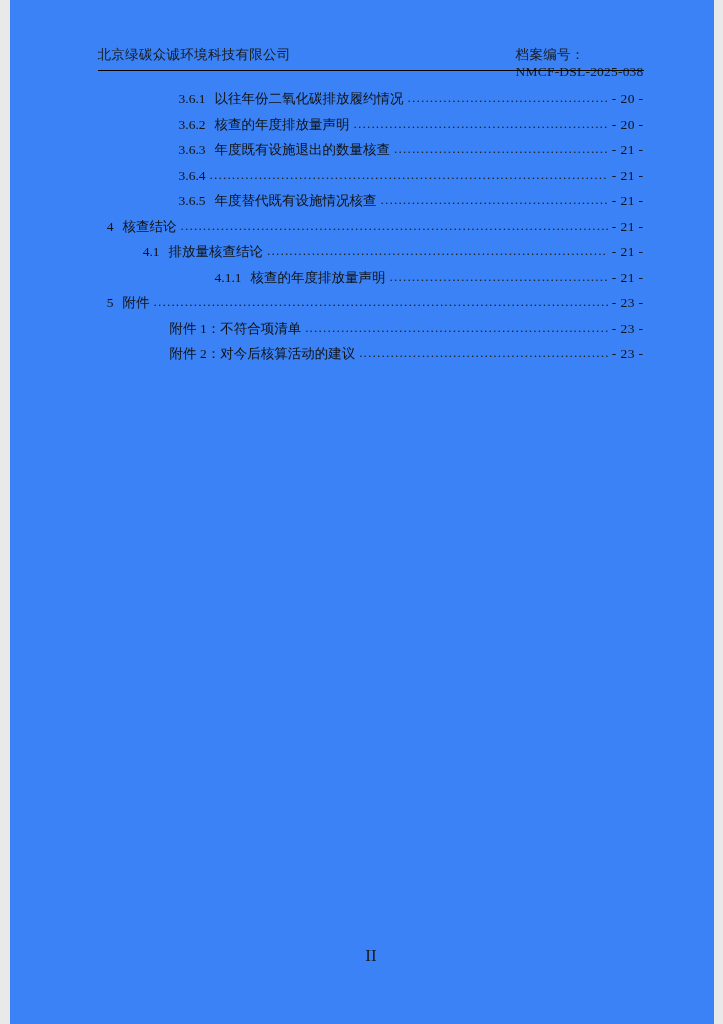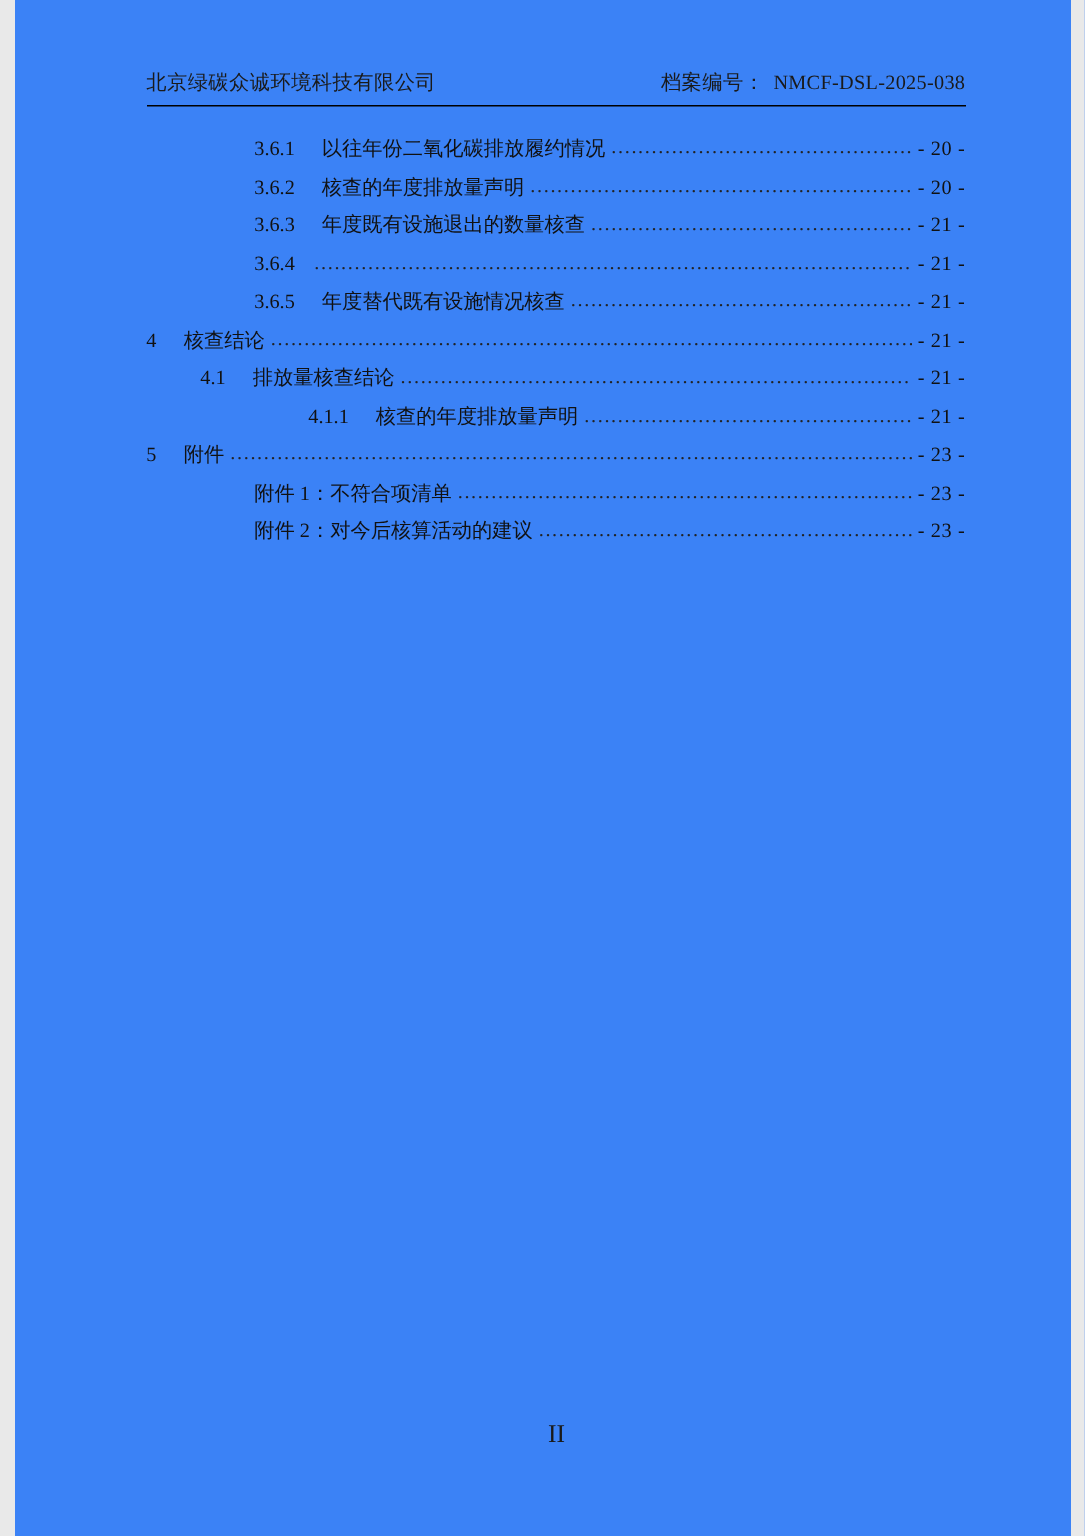--- a/index.html
+++ b/index.html
@@ -34,20 +34,21 @@
     color: #1a1a1a;
     letter-spacing: 0.3px;
   }
   .header-left {
     white-space: nowrap;
   }
   .header-right {
     display: flex;
     align-items: baseline;
     white-space: nowrap;
+    flex-direction: column;
   }
   .header-right-label {
     margin-right: 6px;
   }
   .header-right-value {
     font-family: "Liberation Serif", serif;
     letter-spacing: 0.2px;
   }
   .header-rule {
     position: absolute;
@@ -68,21 +69,21 @@
   .toc-row {
     display: flex;
     align-items: baseline;
     font-size: 13.5px;
     color: #111;
     line-height: 25.5px;
     white-space: nowrap;
   }
   .toc-num {
     flex: 0 0 auto;
-    text-align: left;
+    text-align: right;
   }
   .toc-title {
     flex: 0 0 auto;
     padding-left: 9px;
   }
   .dots {
     flex: 1 1 auto;
     overflow: hidden;
     white-space: nowrap;
     margin: 0 2px 0 4px;

